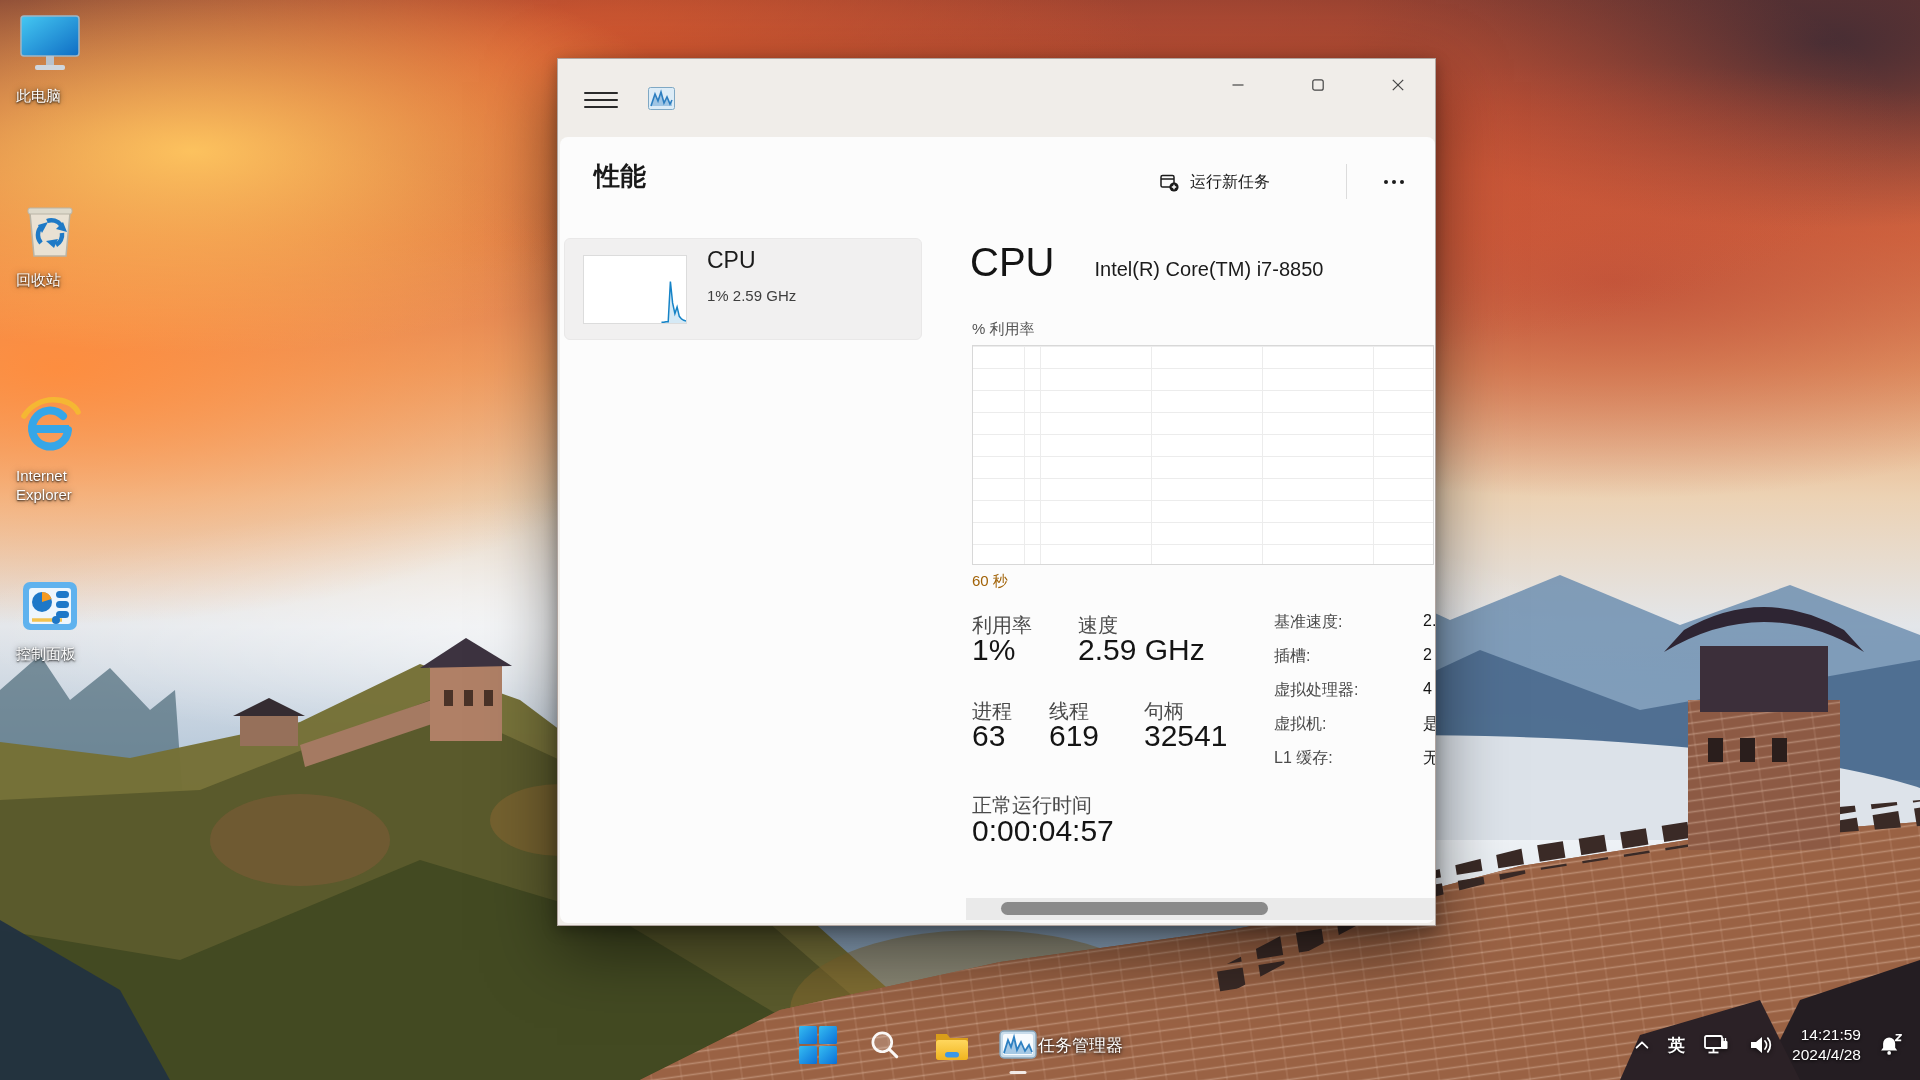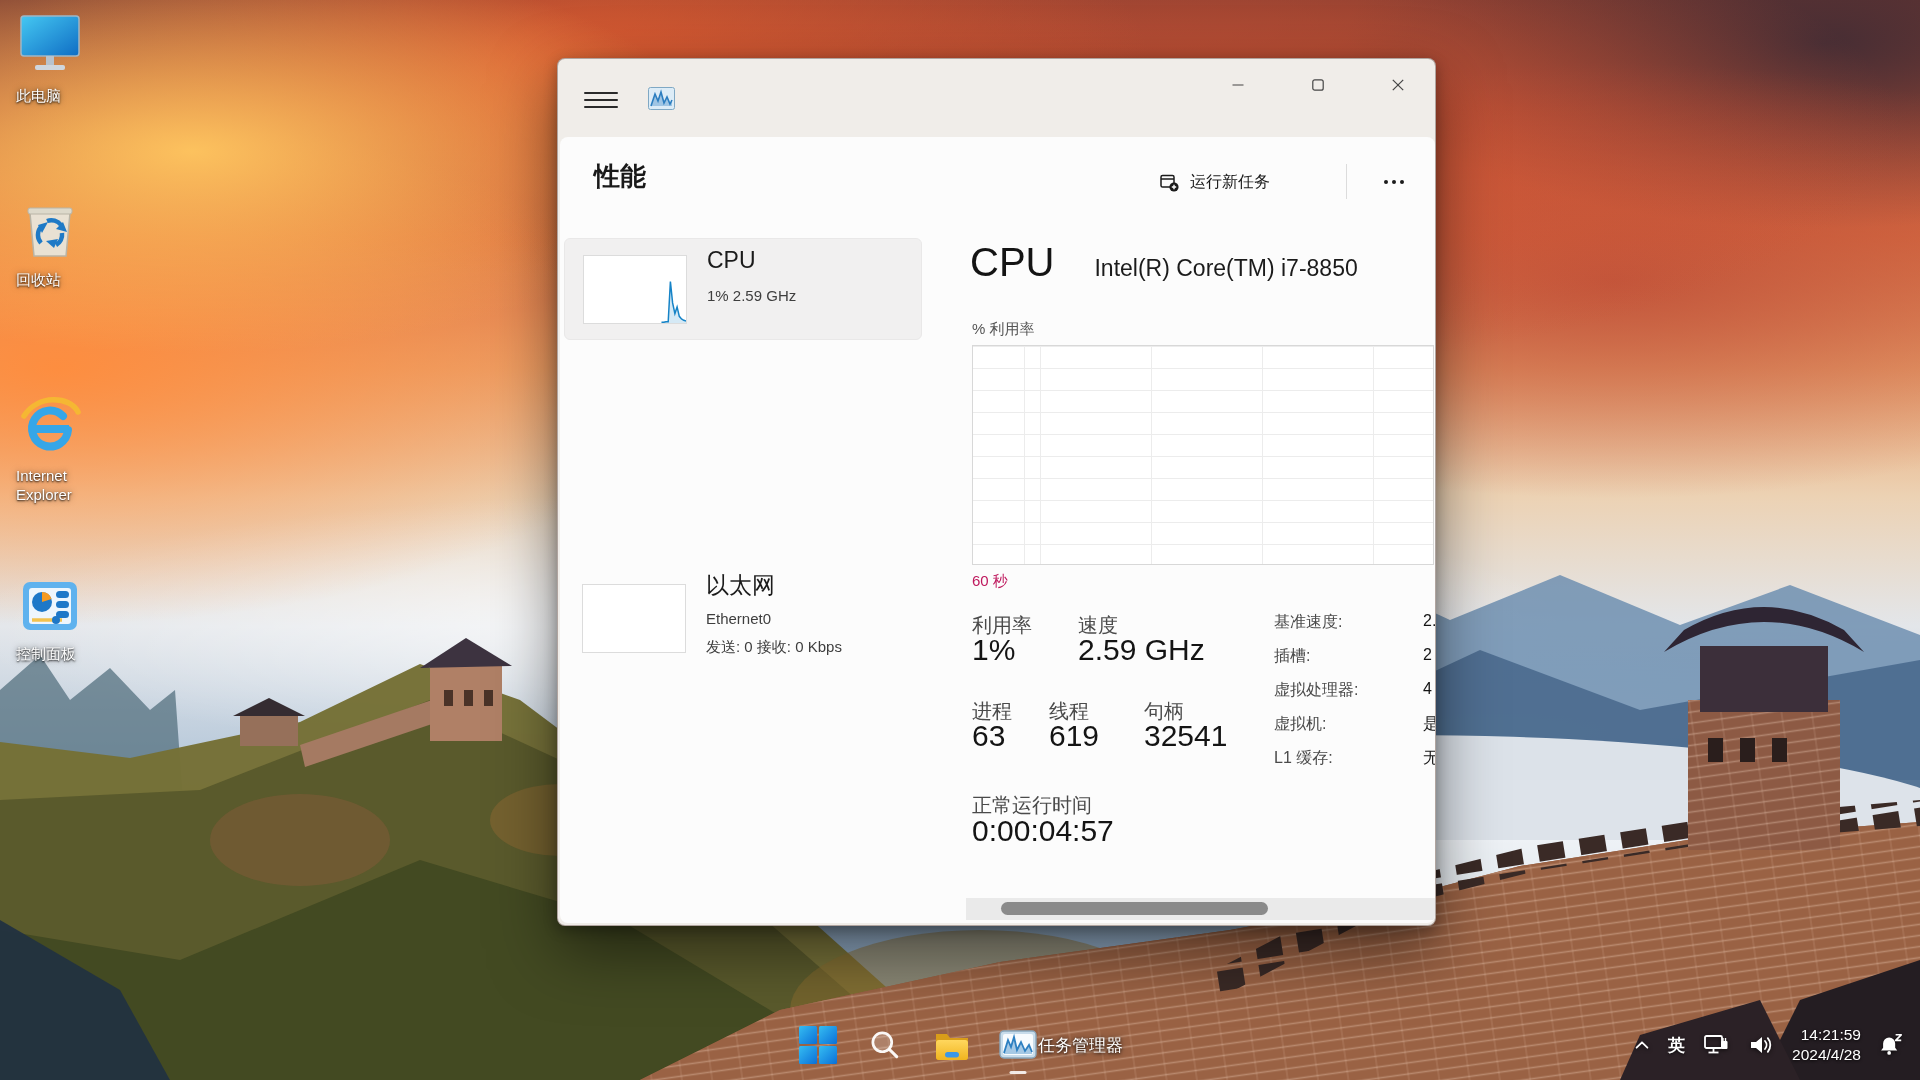--- a/index.html
+++ b/index.html
@@ -16,21 +16,21 @@
     radial-gradient(60% 18% at 40% 58%, rgba(255,255,255,.88), rgba(255,255,255,0) 70%),
     radial-gradient(55% 16% at 78% 68%, rgba(238,244,250,.92), rgba(238,244,250,0) 70%),
     linear-gradient(180deg,#7e3b31 0%,#b44f36 10%,#d96f44 22%,#e9a06b 34%,#ecd2b4 46%,#e3e6ea 58%,#b9cadb 70%,#93abc2 82%,#7e98b4 100%)}
   svg.scene{position:absolute;inset:0;width:1920px;height:1080px}
   
   .deskicon{position:absolute;width:100px;text-align:left;cursor:default}
   .deskicon .lbl{margin-top:3px;color:#fff;font-size:15px;line-height:1.25;
     text-shadow:0 1px 2px rgba(0,0,0,.9),0 0 6px rgba(0,0,0,.55)}
   
   .win{position:absolute;left:557px;top:58px;width:877px;height:866px;background:#f0ede9;
-    border-radius:8px;border:1px solid rgba(70,45,40,.38);
+    border-radius:0;border:1px solid rgba(70,45,40,.38);
     box-shadow:0 24px 64px rgba(0,0,0,.5),0 4px 14px rgba(0,0,0,.3);overflow:hidden}
   .hamb{position:absolute;left:26px;top:28px;width:34px;height:26px;display:flex;flex-direction:column;justify-content:center;gap:5px;cursor:pointer}
   .hamb i{display:block;height:2px;background:#2a2a2a;border-radius:1px}
   .ctrls{position:absolute;right:14px;top:8px;display:flex;gap:34px}
   .cbtn{width:46px;height:36px;display:flex;align-items:center;justify-content:center}
   .content{position:absolute;left:2px;right:0;top:78px;bottom:2px;background:#fcfcfc;border-radius:8px;overflow:hidden}
   .pagetitle{position:absolute;left:34px;top:22px;font-size:26px;font-weight:600;color:#191919}
   .runtask{position:absolute;left:600px;top:26px;height:38px;display:flex;align-items:center;gap:11px;font-size:16px;cursor:pointer}
   .hsep{position:absolute;left:786px;top:27px;width:1px;height:35px;background:#dcdcdc}
   .morebtn{position:absolute;left:810px;top:26px;width:48px;height:38px;display:flex;align-items:center;justify-content:center;gap:4px;cursor:pointer}
@@ -38,27 +38,27 @@
   
   .sitem{position:absolute;left:4px;width:356px;border-radius:6px;cursor:pointer}
   .sitem.sel{background:#f1f0f0;border:1px solid #e9e8e8}
   .thumb{position:absolute;left:18px;width:104px;height:69px;background:#fff;border:1px solid #dcdcdc;box-sizing:border-box}
   .sit{position:absolute;left:142px;font-size:23px;color:#1b1b1b;white-space:nowrap}
   .sis{position:absolute;left:142px;font-size:15px;color:#3e3e3e;white-space:nowrap}
   
   .main{position:absolute;left:408px;top:101px;right:0;height:700px}
   .bigtitle{position:absolute;left:2px;top:2px;display:flex;align-items:baseline;gap:40px;white-space:nowrap}
   .bigtitle .t{font-size:40px;font-weight:400;color:#141414}
-  .bigtitle .s{font-size:23px;font-weight:400;color:#1b1b1b}
+  .bigtitle .s{font-size:20px;font-weight:400;color:#1b1b1b}
   .chartlabel{position:absolute;left:4px;top:82px;font-size:15px;color:#555}
   .chart{position:absolute;left:4px;top:107px;width:462px;height:220px;background-color:#fff;
     background-image:repeating-linear-gradient(to right,#ececec 0 1px,transparent 1px 111px),
                      repeating-linear-gradient(to bottom,#ececec 0 1px,transparent 1px 22px);
     background-position:67px 0,0 0;border:1px solid #d8d8d8;box-sizing:border-box}
-  .xaxis{position:absolute;left:4px;top:334px;font-size:15px;color:#be185d}
+  .xaxis{position:absolute;left:4px;top:334px;font-size:15px;color:#a16207}
   .slabel{position:absolute;font-size:20px;color:#4a4a4a;white-space:nowrap}
   .sval{position:absolute;font-size:30px;font-weight:300;color:#141414;white-space:nowrap}
   .drows{position:absolute;left:306px;top:374px;width:180px}
   .drow{display:flex;height:34px;align-items:flex-start}
   .dl{width:149px;font-size:16px;color:#4a4a4a;white-space:nowrap}
   .dv{font-size:16px;color:#141414;white-space:nowrap}
   .scrolltrack{position:absolute;left:406px;right:0;top:761px;height:22px;background:#eaeaea}
   .scrollthumb{position:absolute;left:35px;top:4px;width:267px;height:13px;background:#8a8a8a;border-radius:7px;cursor:grab}
   
   .taskbar{position:absolute;left:0;right:0;bottom:0;height:70px}
@@ -257,26 +257,20 @@
           <polygon class="chart-fill" points="77.5,66.3 79.7,66.3 82.0,65.7 84.2,65.7 86.4,25.5 88.6,46.9 90.9,57.6 93.1,50.9 95.3,60.3 97.5,63.0 99.8,64.3 102.0,65.0 102,67 77.5,67" fill="rgba(21,131,199,0.18)"></polygon>
           <polyline class="chart-line" points="77.5,66.3 79.7,66.3 82.0,65.7 84.2,65.7 86.4,25.5 88.6,46.9 90.9,57.6 93.1,50.9 95.3,60.3 97.5,63.0 99.8,64.3 102.0,65.0" fill="none" stroke-width="1.5" stroke="#1583c7"></polyline>
         </svg>
       </div>
       <div class="sit" style="top:8px">CPU</div>
       <div class="sis" style="top:48px">1% 2.59 GHz</div>
     </div>
 
 
 
-    <div class="sitem" style="top:427px;height:112px">
-      <div class="thumb" style="top:20px"></div>
-      <div class="sit" style="top:6px">以太网</div>
-      <div class="sis" style="top:46px">Ethernet0</div>
-      <div class="sis" style="top:74px">发送: 0 接收: 0 Kbps</div>
-    </div>
 
     <div class="main">
       <div class="bigtitle">
         <span class="t">CPU</span>
         <span class="s">Intel(R) Core(TM) i7-8850</span>
       </div>
       <div class="chartlabel">% 利用率</div>
 
       <div class="chart">
         <svg width="460" height="218" viewBox="0 0 460 218" style="position:absolute;inset:0">

